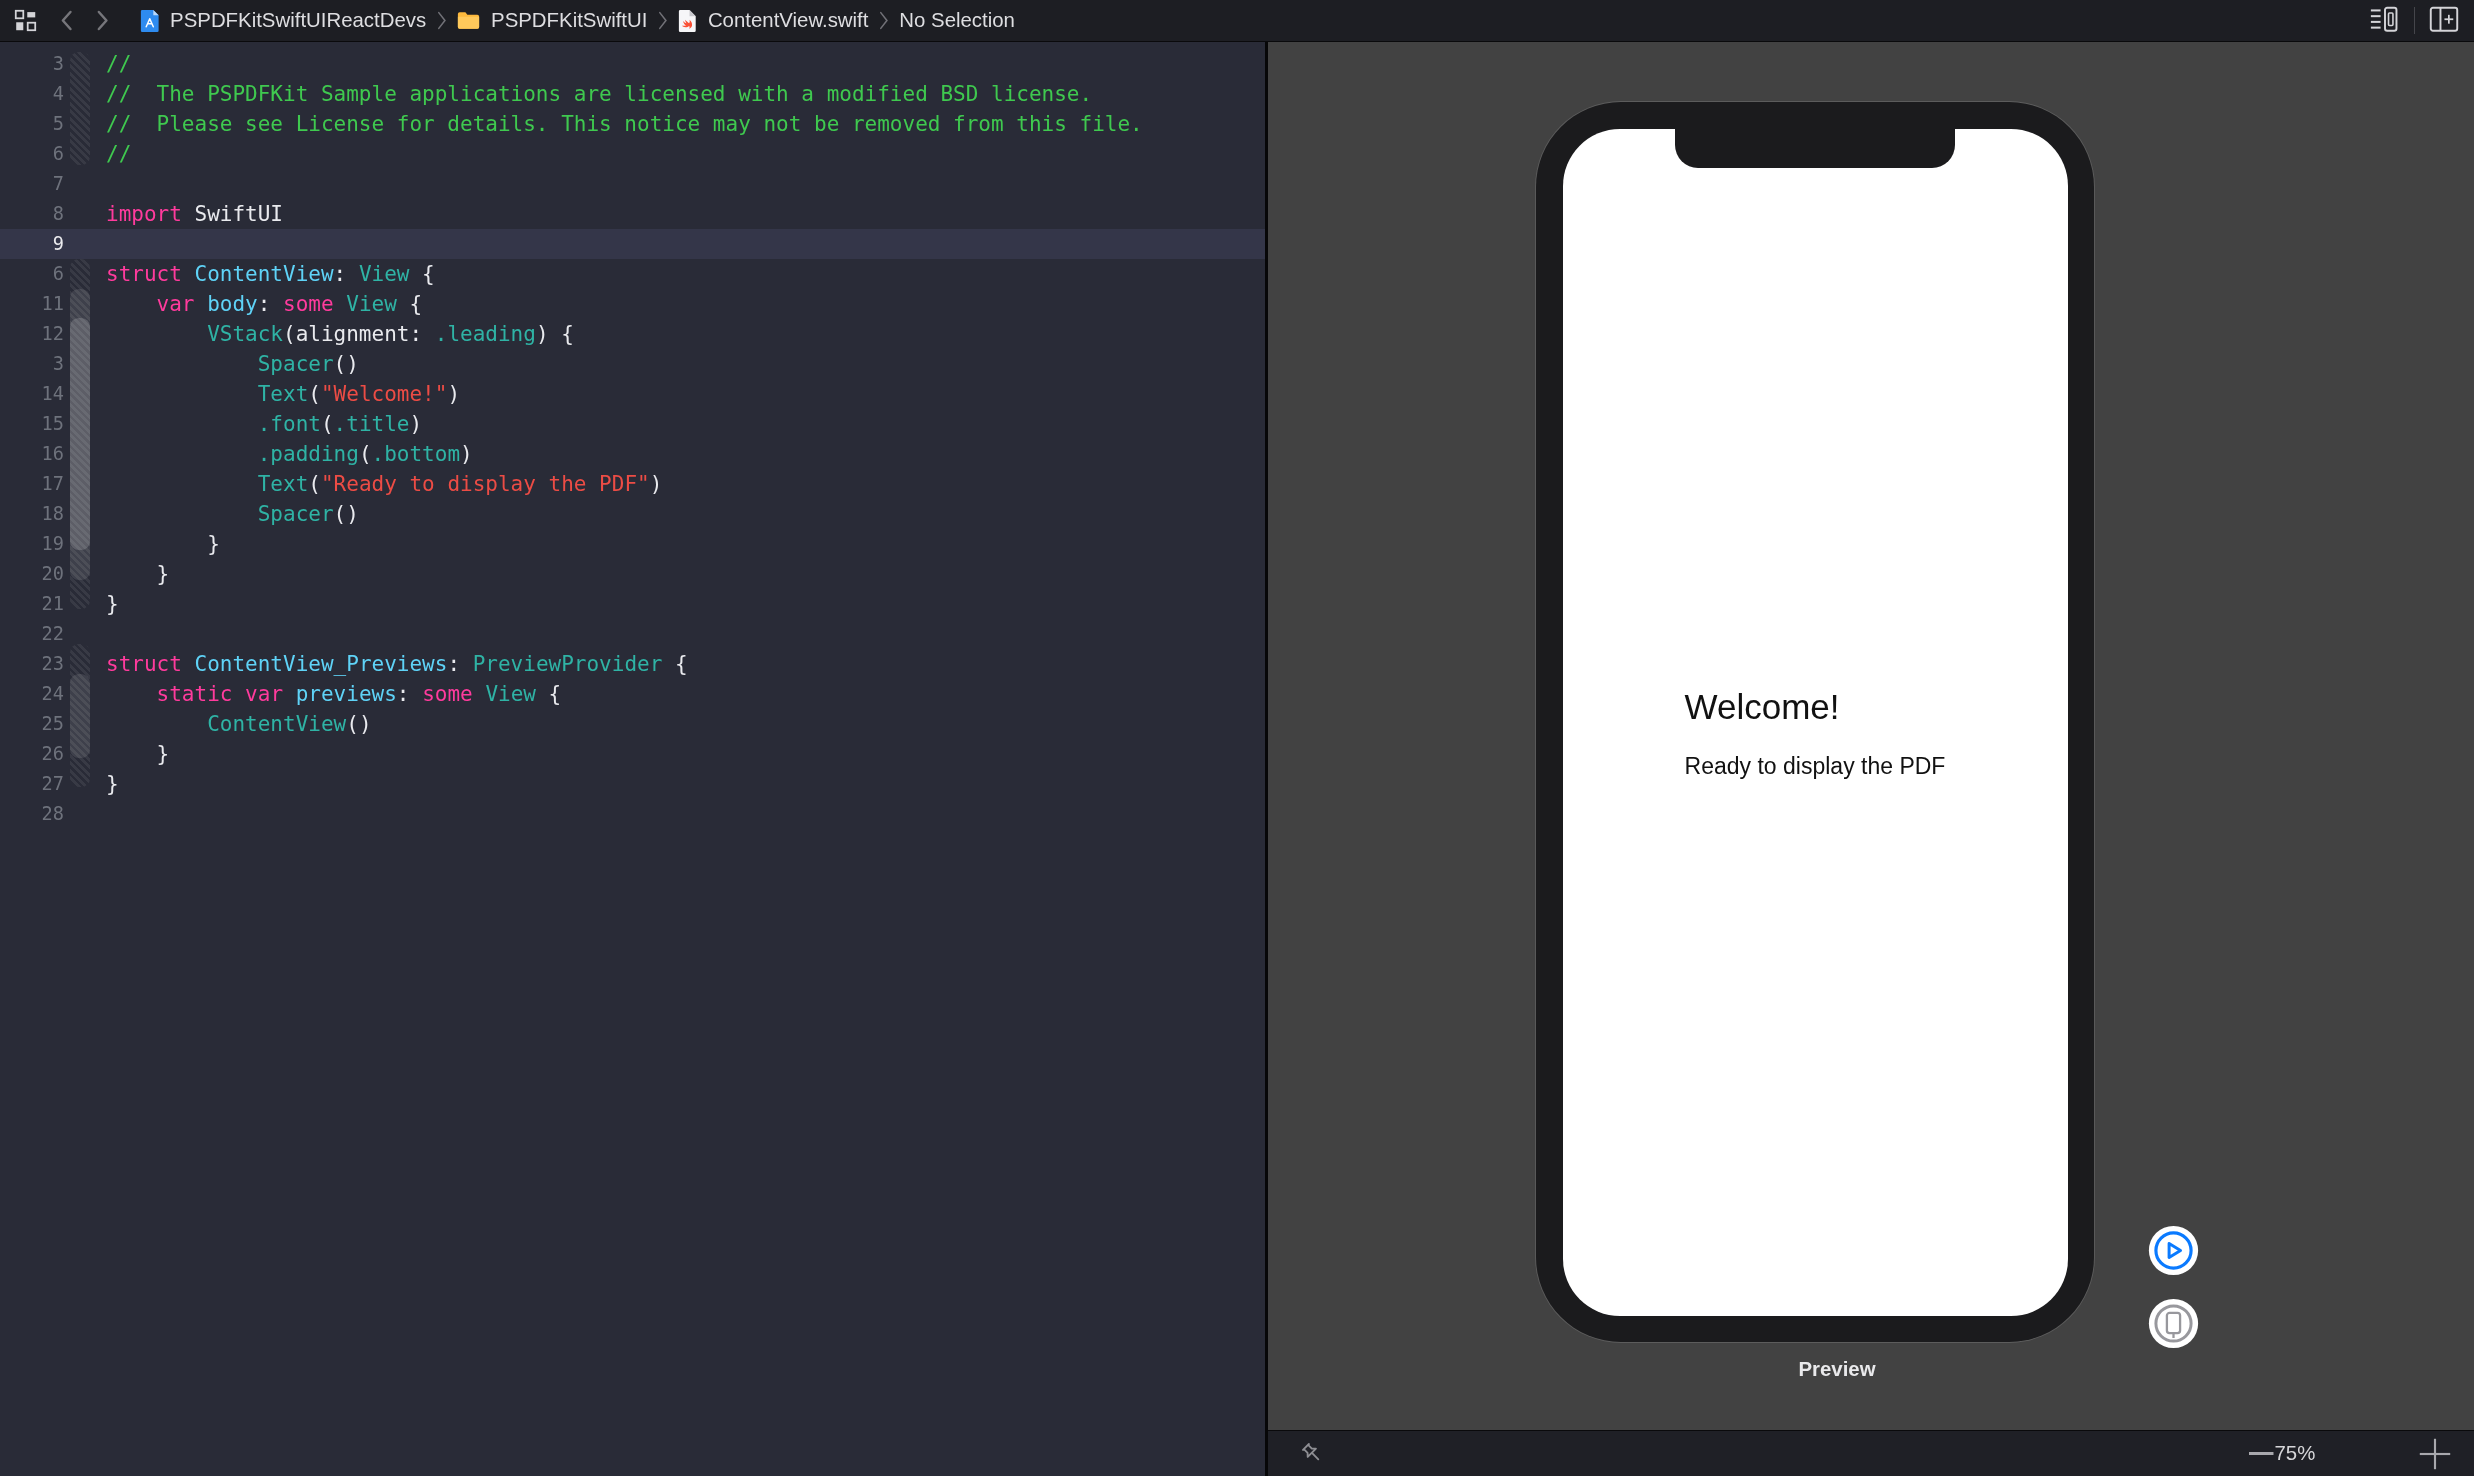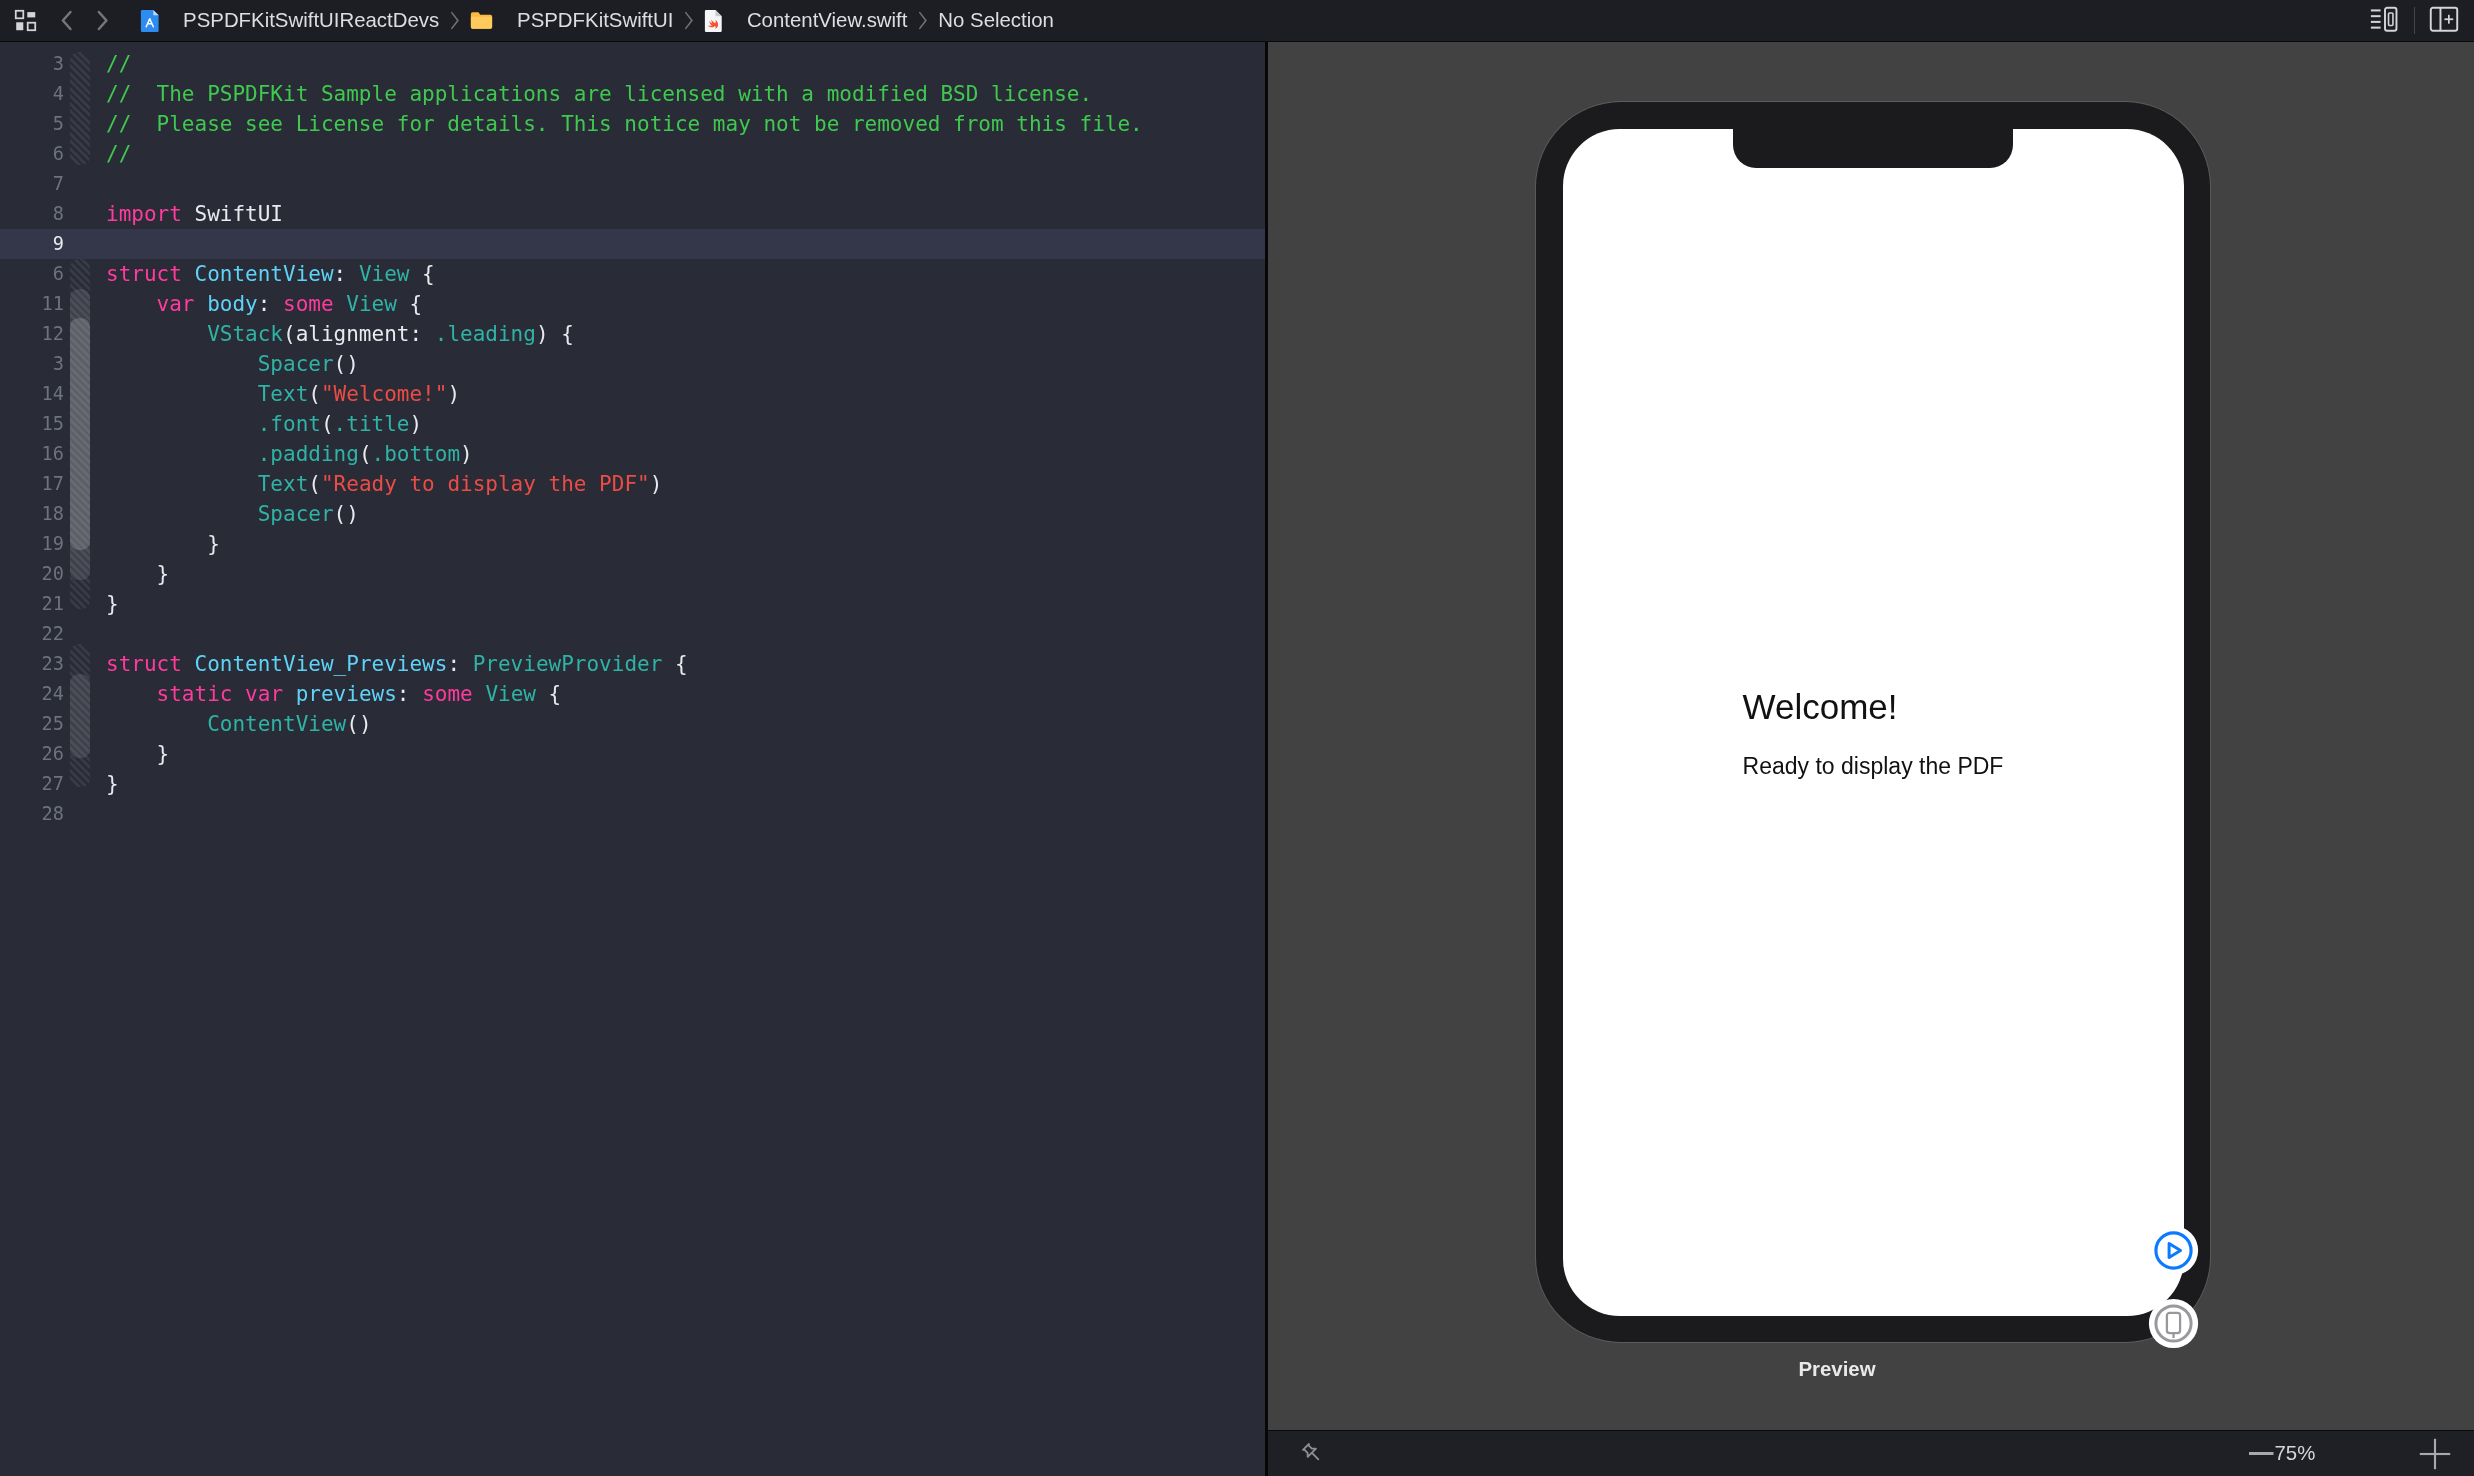--- a/index.html
+++ b/index.html
@@ -13,21 +13,21 @@
   *{box-sizing:border-box;margin:0;padding:0;}
   html,body{width:2475px;height:1477px;overflow:hidden;}
   body{background:var(--canvas-bg);font-family:"Liberation Sans",sans-serif;position:relative;}
 
   
   .jumpbar{position:absolute;top:0;left:0;width:2475px;height:42px;background:var(--topbar-bg);
     border-bottom:0.9px solid #0a0a0c;display:flex;align-items:center;z-index:10;}
   .jumpbar .grid-ic{margin-left:14px;display:flex;align-items:center;}
   .nav-chev{margin-left:23px;display:flex;align-items:center;cursor:default;}
   .crumbs{display:flex;align-items:center;margin-left:30px;font-size:20.4px;color:var(--crumb-text);}
-  .crumb{display:flex;align-items:center;gap:24px;white-space:nowrap;}
+  .crumb{display:flex;align-items:center;gap:11px;white-space:nowrap;}
   .crumb-sep{margin:0 10.6px;display:flex;align-items:center;}
   .jb-right{margin-left:auto;margin-right:16px;display:flex;align-items:center;gap:14px;}
   .jb-divider{width:0.9px;height:26.5px;background:#45464B;}
 
   
   .editor{position:absolute;top:42px;left:0;width:1265px;height:1434px;background:var(--editor-bg);overflow:hidden;}
   .code-lines{position:absolute;top:7px;left:0;right:0;}
   .line{display:flex;height:30px;line-height:30px;white-space:pre;
     font-family:"DejaVu Sans Mono",monospace;font-size:21px;}
   .line .ln{width:64px;flex:none;text-align:right;color:var(--line-number);font-size:18.6px;}
@@ -40,21 +40,21 @@
   .rib{position:absolute;left:0;width:20.4px;border-radius:8.8px;}
   .rib.hatch{background:repeating-linear-gradient(45deg,rgba(255,255,255,.07) 0 2.7px,rgba(255,255,255,0) 2.7px 5.3px);}
   .rib.solid1{background:rgba(255,255,255,.10);}
   .rib.solid2{background:rgba(255,255,255,.16);}
 
   
   .split-divider{position:absolute;top:42px;left:1265px;width:2.7px;height:1434px;background:#070708;z-index:5;}
 
   
   .preview{position:absolute;top:42px;left:1268px;width:1207px;height:1434px;background:var(--canvas-bg);overflow:hidden;}
-  .phone{position:absolute;left:268px;top:60px;width:674px;height:1240px;background:var(--bezel);
+  .phone{position:absolute;left:268px;top:60px;width:558px;height:1240px;background:var(--bezel);
     border-radius:85px;box-shadow:0 0 0 0.9px rgba(255,255,255,.14);}
   .screen{position:absolute;left:26.5px;top:26.5px;right:26.5px;bottom:26.5px;background:var(--screen-bg);
     border-radius:57px;overflow:hidden;}
   .notch{position:absolute;top:0;left:50%;transform:translateX(-50%);width:280px;height:39px;
     background:var(--bezel);border-radius:0 0 23px 23px;}
   .screen-content{position:absolute;top:557px;left:50%;transform:translateX(-50%);
     display:flex;flex-direction:column;align-items:flex-start;}
   .welcome-title{font-size:35px;font-weight:400;color:var(--screen-text);line-height:42px;margin-bottom:25px;white-space:nowrap;}
   .welcome-subtitle{font-size:23px;font-weight:400;color:var(--screen-text);line-height:26.5px;white-space:nowrap;}
   .preview-label{position:absolute;left:268px;top:1316px;width:602px;text-align:center;

